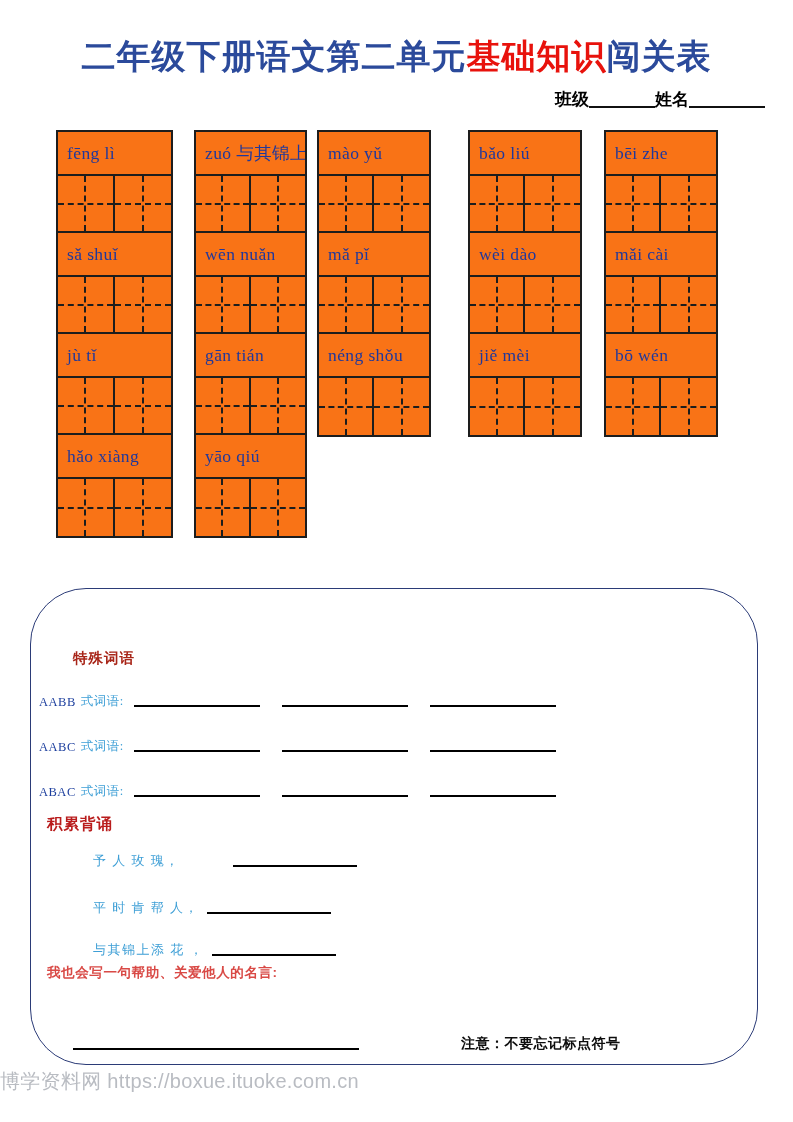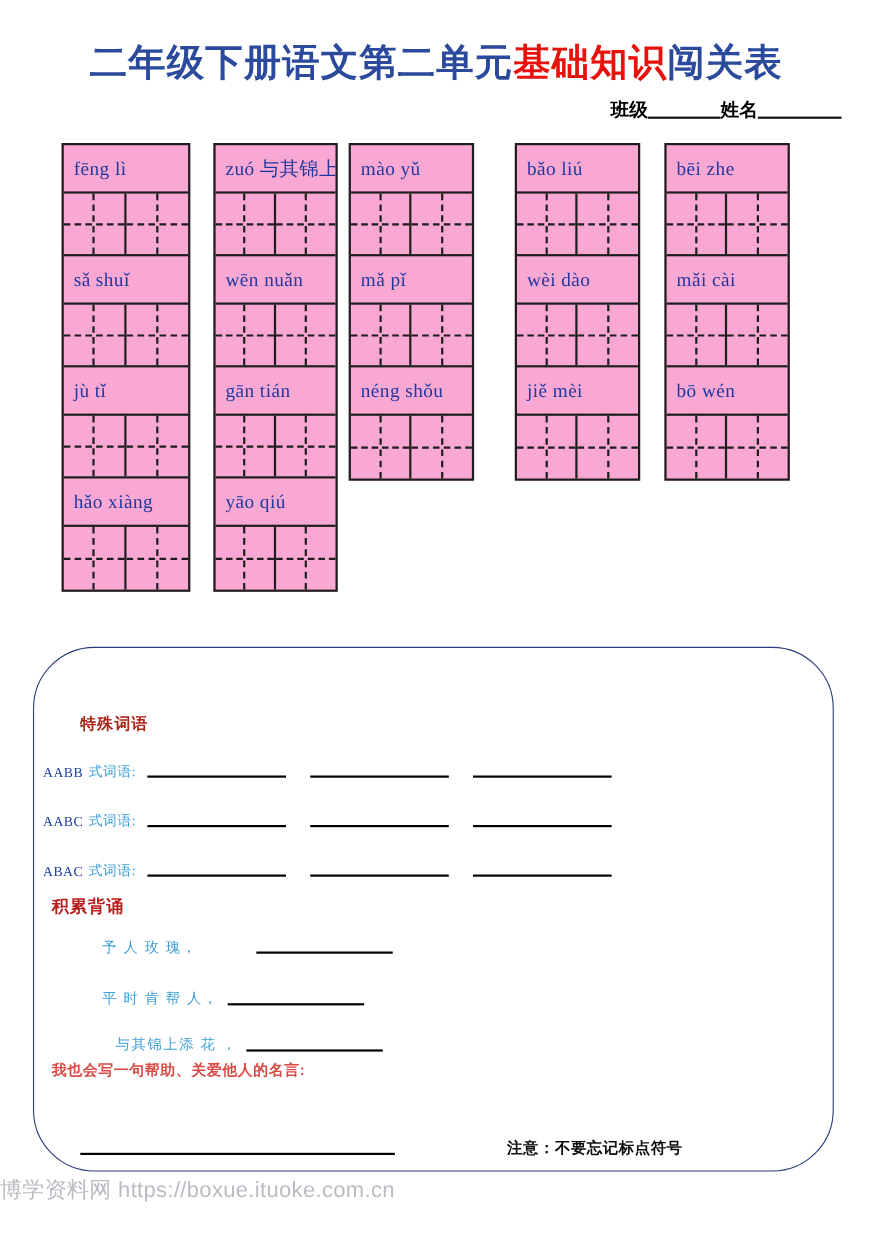--- a/index.html
+++ b/index.html
@@ -63,21 +63,21 @@
     left: 0;
     top: 130px;
     width: 793px;
     height: 430px;
   }
   .pycol {
     position: absolute;
     top: 0;
     border: 2px solid #1d1d1d;
     box-sizing: border-box;
-    background: #f9a8d4;
+    background: #f97316;
   }
   .grp { display: block; }
   .py-label {
     box-sizing: border-box;
     height: 44px;
     border-bottom: 2px solid #1d1d1d;
     color: #20389c;
     font-family: "Liberation Serif", "DejaVu Serif", serif;
     font-size: 17.5px;
     display: flex;
@@ -429,21 +429,21 @@
 
   <div id="recite-rows">
       <div class="rec-row" style="top: 263px; gap: 45px;">
         <span>予 人 玫 瑰，</span>
         <span class="rec-line"></span>
       </div>
       <div class="rec-row" style="top: 310px;">
         <span>平 时 肯 帮 人，</span>
         <span class="rec-line"></span>
       </div>
-      <div class="rec-row" style="top: 352px; margin-left: 12px;">
+      <div class="rec-row" style="top: 352px;">
         <span>与其锦上添 花 ，</span>
         <span class="rec-line"></span>
       </div>
     </div>
 
   <div class="sec-head" id="head-motto">我也会写一句帮助、关爱他人的名言:</div>
 
   <div id="motto-line"></div>
 
   <div id="notice">注意：不要忘记标点符号</div>

